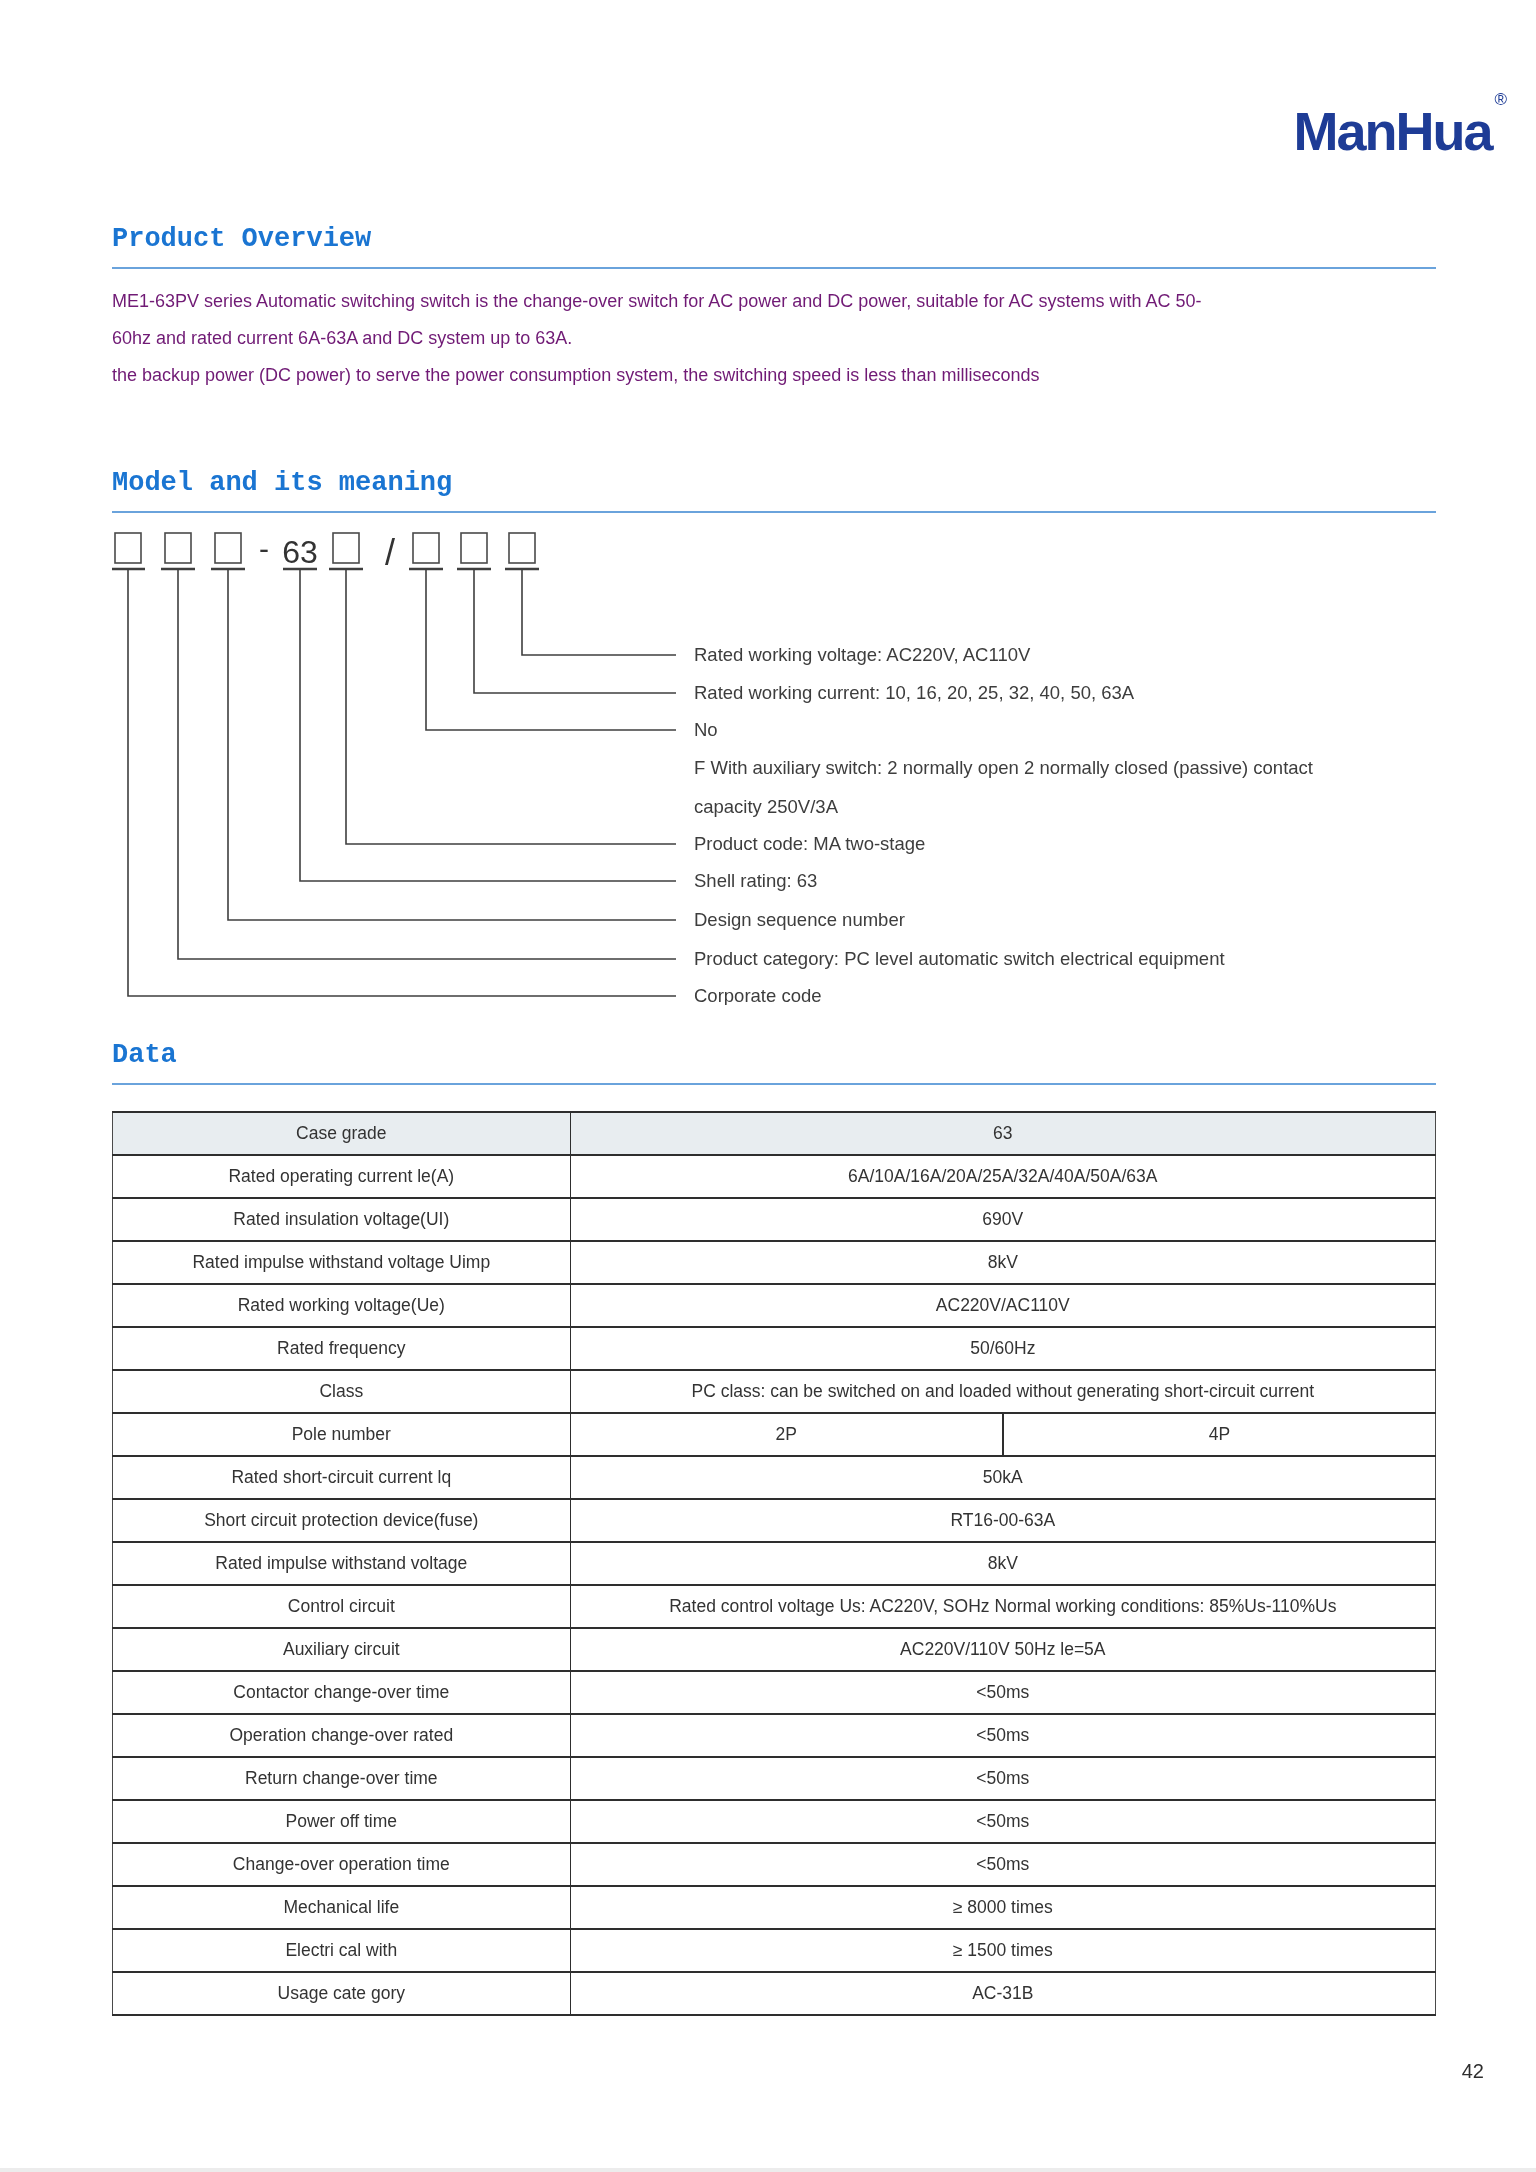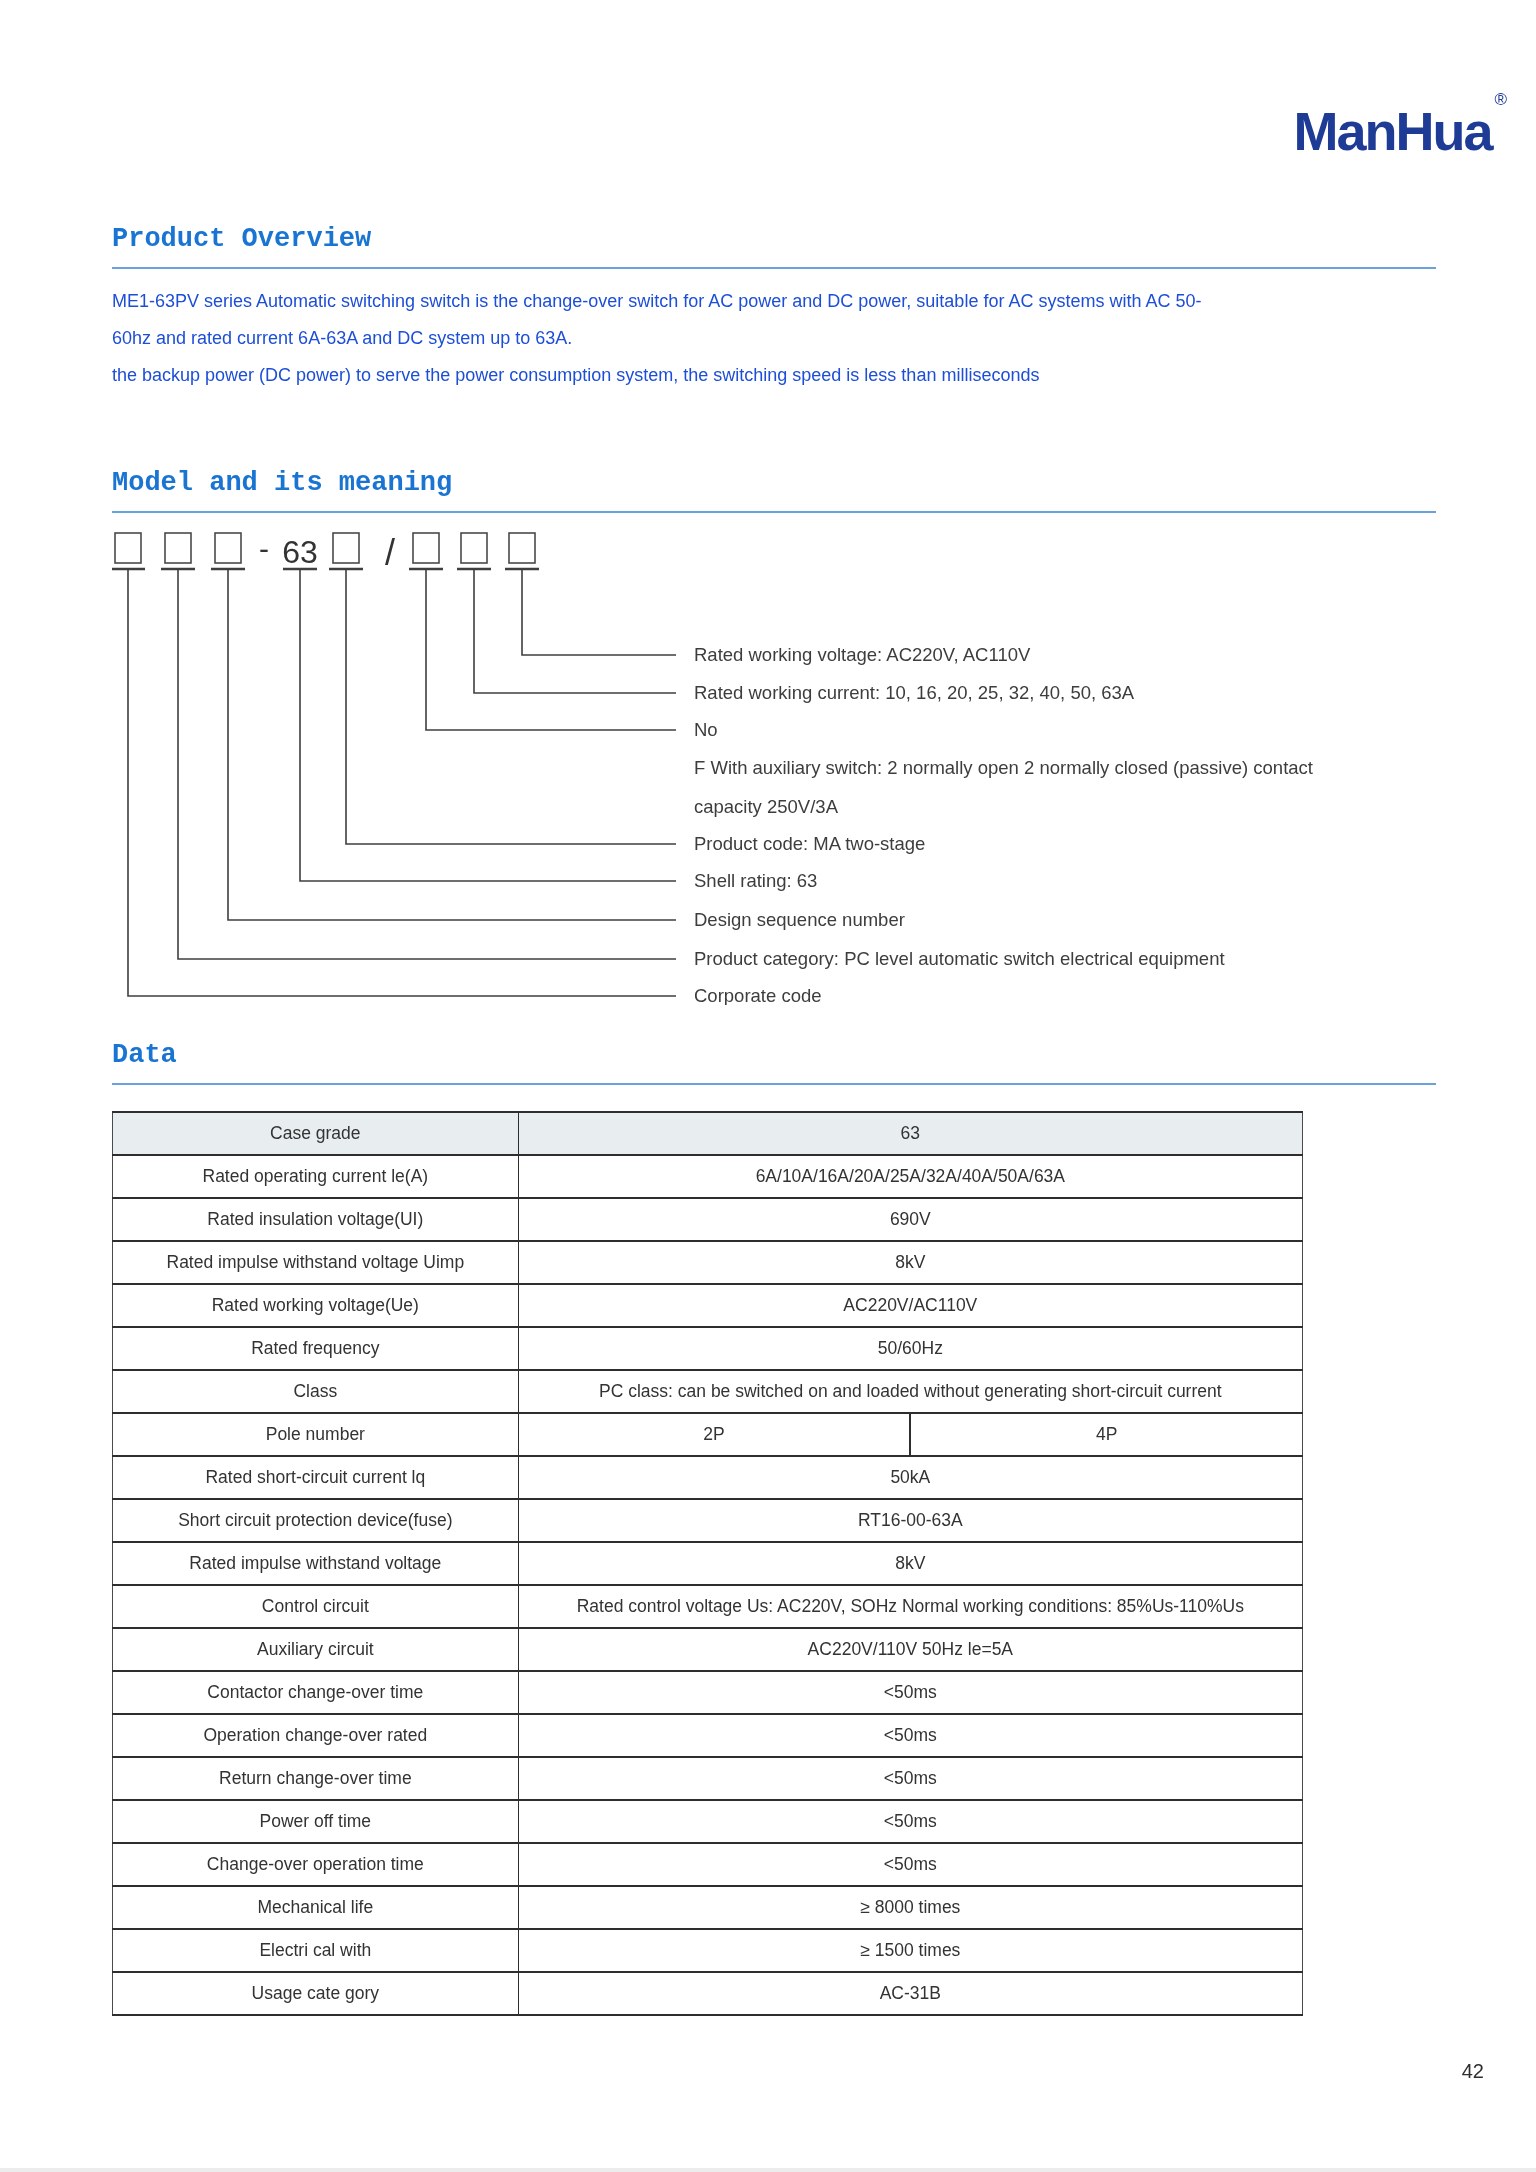--- a/index.html
+++ b/index.html
@@ -23,28 +23,28 @@
   .section{position:absolute;left:112px;width:1324px;}
   .sec-overview{top:224px;}
   .sec-model{top:468px;}
   .sec-data{top:1040px;}
   .sec-title{
     font-size:27px;font-weight:700;color:#1a75d2;
     margin:0 0 13px 0;letter-spacing:0;font-family:Liberation Mono, monospace;
   }
   .sec-rule{height:2px;background:#6aa3dc;border:none;margin:0;}
   
-  .body-text{margin-top:14px;font-size:18px;line-height:37px;color:#1d4ed8;}
+  .body-text{margin-top:14px;font-size:18px;line-height:37px;color:#701a75;}
   .body-line{white-space:nowrap;}
   
   .diagram{margin-top:10px;}
   .diagram svg{display:block;}
   
   .spec-table{
-    width:1191px;border-collapse:collapse;margin-top:26px;
+    width:1324px;border-collapse:collapse;margin-top:26px;
     font-size:17.5px;color:#333333;
   }
   .spec-table td{
     height:41px;text-align:center;vertical-align:middle;
     border-top:2px solid #2e2e2e;border-bottom:2px solid #2e2e2e;
     padding:0 8px;
   }
   .spec-table tr td:first-child{border-right:1.5px solid #2e2e2e;}
   .spec-table tr.row-split td.cell-a{border-right:2px solid #2e2e2e;}
   .spec-table{border-left:1px solid #4a4a4a;border-right:1px solid #4a4a4a;}

